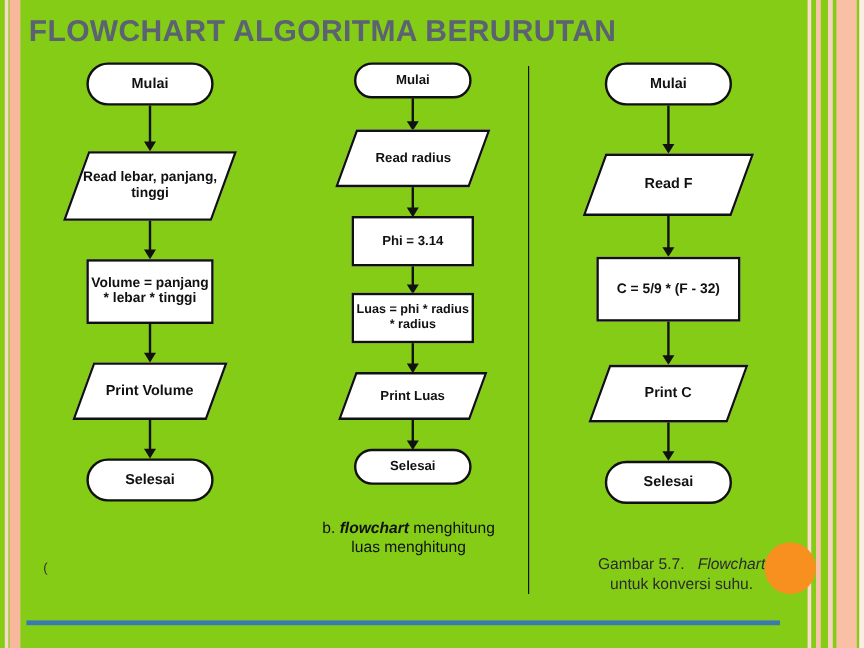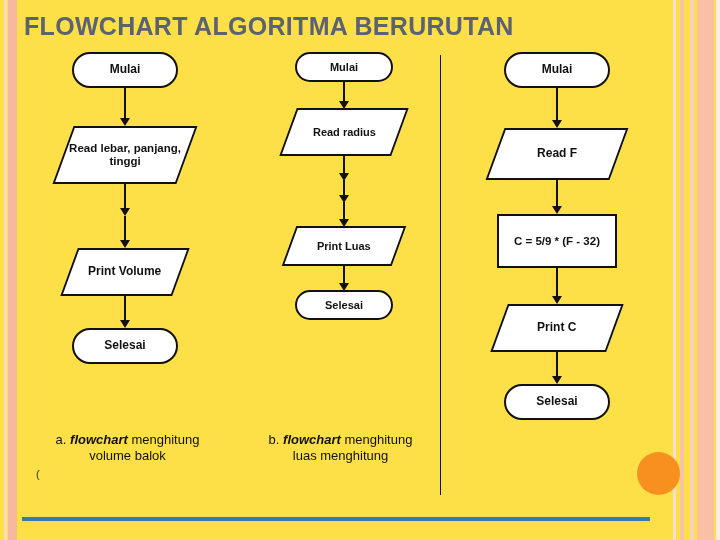--- a/index.html
+++ b/index.html
@@ -3,21 +3,21 @@
 <meta charset="utf-8">
 <style>
   html,body{margin:0;padding:0;}
   body{
     width:720px;height:540px;
     background:#ffffff;
     font-family:"Liberation Sans", sans-serif;
     overflow:hidden;
     position:relative;
   }
-  .slide{position:absolute;inset:0;background:#fde047;}
+  .slide{position:absolute;inset:0;background:#84cc16;}
 
   
   .stripe{position:absolute;top:0;bottom:0;}
   .stripe-left-a{left:4px;width:3px;background:#f8d9cb;}
   .stripe-left-b{left:8px;width:9px;background:#f7b89c;}
   .stripe-right-a{right:44px;width:3px;background:#f9ddd0;}
   .stripe-right-b{right:36px;width:4px;background:#f7c3ab;}
   .stripe-right-c{right:26px;width:4px;background:#f8d2c0;}
   .stripe-right-d{right:6px;width:17px;background:#f9c0a5;}
   .stripe-right-e{right:0px;width:4px;background:#fcece4;}
@@ -137,20 +137,23 @@
       <div class="shaft" style="height:31px;"></div>
         <div class="head" style="top:30px;"></div>
     </div>
     <div class="node n-io" style="width:124px;height:58px;font-size:11.5px;">
       <span>Read lebar, panjang, tinggi</span>
     </div>
     <div class="arrow" style="height:32px;">
       <div class="shaft" style="height:25px;"></div>
         <div class="head" style="top:24px;"></div>
     </div>
+    <div class="node n-proc" style="width:106px;height:54px;font-size:11.5px;">
+      <span>Volume = panjang * lebar * tinggi</span>
+    </div>
     <div class="arrow" style="height:32px;">
       <div class="shaft" style="height:25px;"></div>
         <div class="head" style="top:24px;"></div>
     </div>
     <div class="node n-io" style="width:112px;height:48px;font-size:12px;">
       <span>Print Volume</span>
     </div>
     <div class="arrow" style="height:32px;">
       <div class="shaft" style="height:25px;"></div>
         <div class="head" style="top:24px;"></div>
@@ -168,24 +171,30 @@
       <div class="shaft" style="height:20px;"></div>
         <div class="head" style="top:19px;"></div>
     </div>
     <div class="node n-io" style="width:112px;height:48px;font-size:11px;">
       <span>Read radius</span>
     </div>
     <div class="arrow" style="height:24px;">
       <div class="shaft" style="height:18px;"></div>
         <div class="head" style="top:17px;"></div>
     </div>
+    <div class="node n-proc" style="width:102px;height:42px;font-size:11px;">
+      <span>Phi = 3.14</span>
+    </div>
     <div class="arrow" style="height:22px;">
       <div class="shaft" style="height:16px;"></div>
         <div class="head" style="top:15px;"></div>
     </div>
+    <div class="node n-proc" style="width:102px;height:42px;font-size:10.5px;">
+      <span>Luas = phi * radius * radius</span>
+    </div>
     <div class="arrow" style="height:24px;">
       <div class="shaft" style="height:18px;"></div>
         <div class="head" style="top:17px;"></div>
     </div>
     <div class="node n-io" style="width:110px;height:40px;font-size:11px;">
       <span>Print Luas</span>
     </div>
     <div class="arrow" style="height:24px;">
       <div class="shaft" style="height:18px;"></div>
         <div class="head" style="top:17px;"></div>
@@ -222,35 +231,35 @@
     </div>
     <div class="arrow" style="height:32px;">
       <div class="shaft" style="height:25px;"></div>
         <div class="head" style="top:24px;"></div>
     </div>
     <div class="node n-term" style="width:106px;height:36px;font-size:12px;">
       <span>Selesai</span>
     </div>
   </div>
 
-  <div class="caption cap-a">
-    <span>a.</span>
-    <span class="it">flowchart</span>
-    <span>menghitung</span>
-    <br>
-    <span>volume balok</span>
-  </div>
 
   <div class="caption cap-b">
     <span>b.</span>
     <span class="it">flowchart</span>
     <span>menghitung</span>
     <br>
     <span>luas menghitung</span>
   </div>
 
+  <div class="caption cap-fig">
+    <span>Gambar 5.7.</span>
+    &nbsp;
+    <span class="it">Flowchart</span>
+    <br>
+    <span>untuk konversi suhu.</span>
+  </div>
 
   <div class="stray-mark">(</div>
 
   <div class="orange-dot"></div>
 
   <div class="bottom-rule"></div>
 </div>
 
 </body></html>

